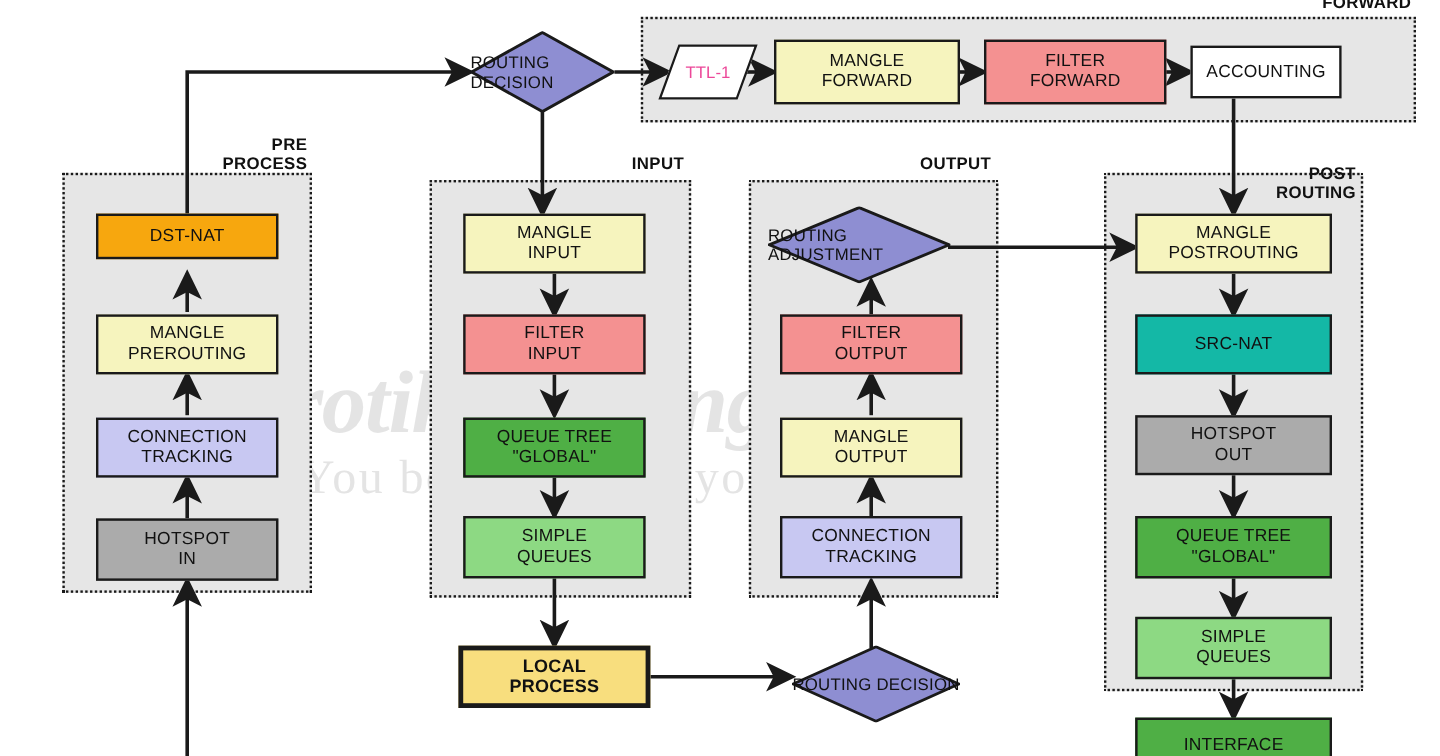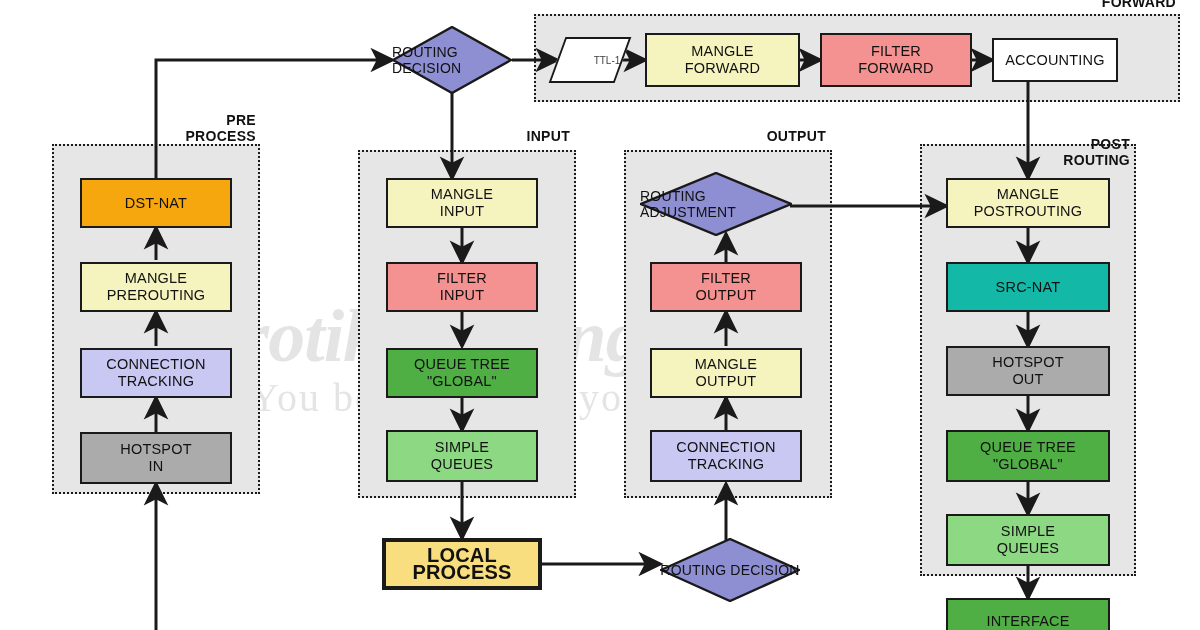--- a/index.html
+++ b/index.html
@@ -20,30 +20,30 @@
   .zone-label{position:absolute;font-size:14px;font-weight:700;color:#111;
     text-align:right;line-height:16px;letter-spacing:.3px;z-index:6;}
 
   
   svg.wires{position:absolute;left:0;top:0;width:1200px;height:630px;z-index:4;overflow:visible;}
 
   
   .node{position:absolute;box-sizing:border-box;border:2px solid #1a1a1a;
     display:flex;align-items:center;justify-content:center;text-align:center;
     font-size:14.5px;color:#111;line-height:17px;z-index:5;white-space:pre-line;letter-spacing:.2px;}
-  .node.thick{border-width:4px;font-weight:700;font-size:20px;}
+  .node.thick{border-width:4px;font-weight:700;font-size:15px;}
 
   
   .skew{position:absolute;z-index:5;}
   .skew .shape{position:absolute;left:0;top:0;width:100%;height:100%;
     background:#ffffff;border:2px solid #1a1a1a;box-sizing:border-box;
     transform:skewX(-20deg);}
-  .skew .cap{position:absolute;left:17px;top:0;width:100%;height:100%;
+  .skew .cap{position:absolute;left:0;top:0;width:100%;height:100%;
     display:flex;align-items:center;justify-content:center;
-    font-size:10px;color:#404040;}
+    font-size:14px;color:#ec4899;}
 
   
   .diamond{position:absolute;z-index:5;}
   .diamond .dshape{position:absolute;left:0;top:0;width:100%;height:100%;}
   .diamond .dlabel{position:absolute;left:0;top:0;width:100%;height:100%;
     display:flex;flex-direction:column;align-items:center;justify-content:center;
     text-align:left;font-size:14px;line-height:16px;color:#111;letter-spacing:.2px;}
 </style>
 </head>
 <body>
@@ -133,21 +133,21 @@
   </div>
 
   <div class="node" style="left:645px; top:33px; width:155px; height:54px; background:#F6F4BE;">MANGLE
 FORWARD</div>
 
   <div class="node" style="left:820px; top:33px; width:152px; height:54px; background:#F49191;">FILTER
 FORWARD</div>
 
   <div class="node" style="left:992px; top:38px; width:126px; height:44px; background:#FFFFFF;">ACCOUNTING</div>
 
-  <div class="node" style="left:80px; top:178px; width:152px; height:50px; background:#F7A70E;text-align:center;">DST-NAT</div>
+  <div class="node" style="left:80px; top:178px; width:152px; height:38px; background:#F7A70E;text-align:center;">DST-NAT</div>
 
   <div class="node" style="left:80px; top:262px; width:152px; height:50px; background:#F6F4BE;">MANGLE
 PREROUTING</div>
 
   <div class="node" style="left:80px; top:348px; width:152px; height:50px; background:#C8C8F2;">CONNECTION
 TRACKING</div>
 
   <div class="node" style="left:80px; top:432px; width:152px; height:52px; background:#ABABAB;">HOTSPOT
 IN</div>
 

